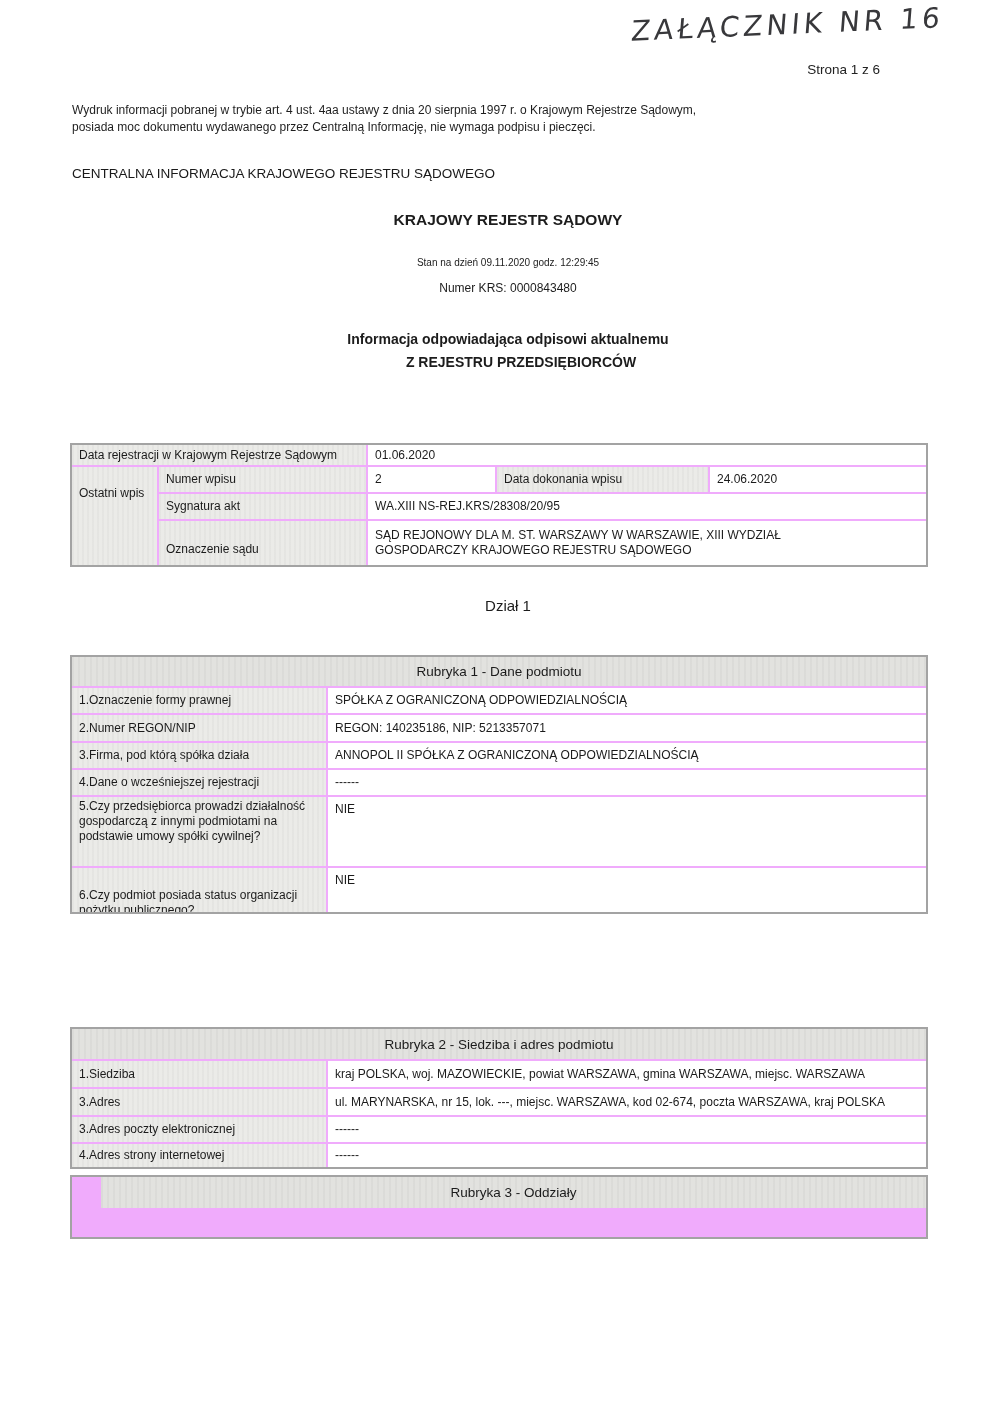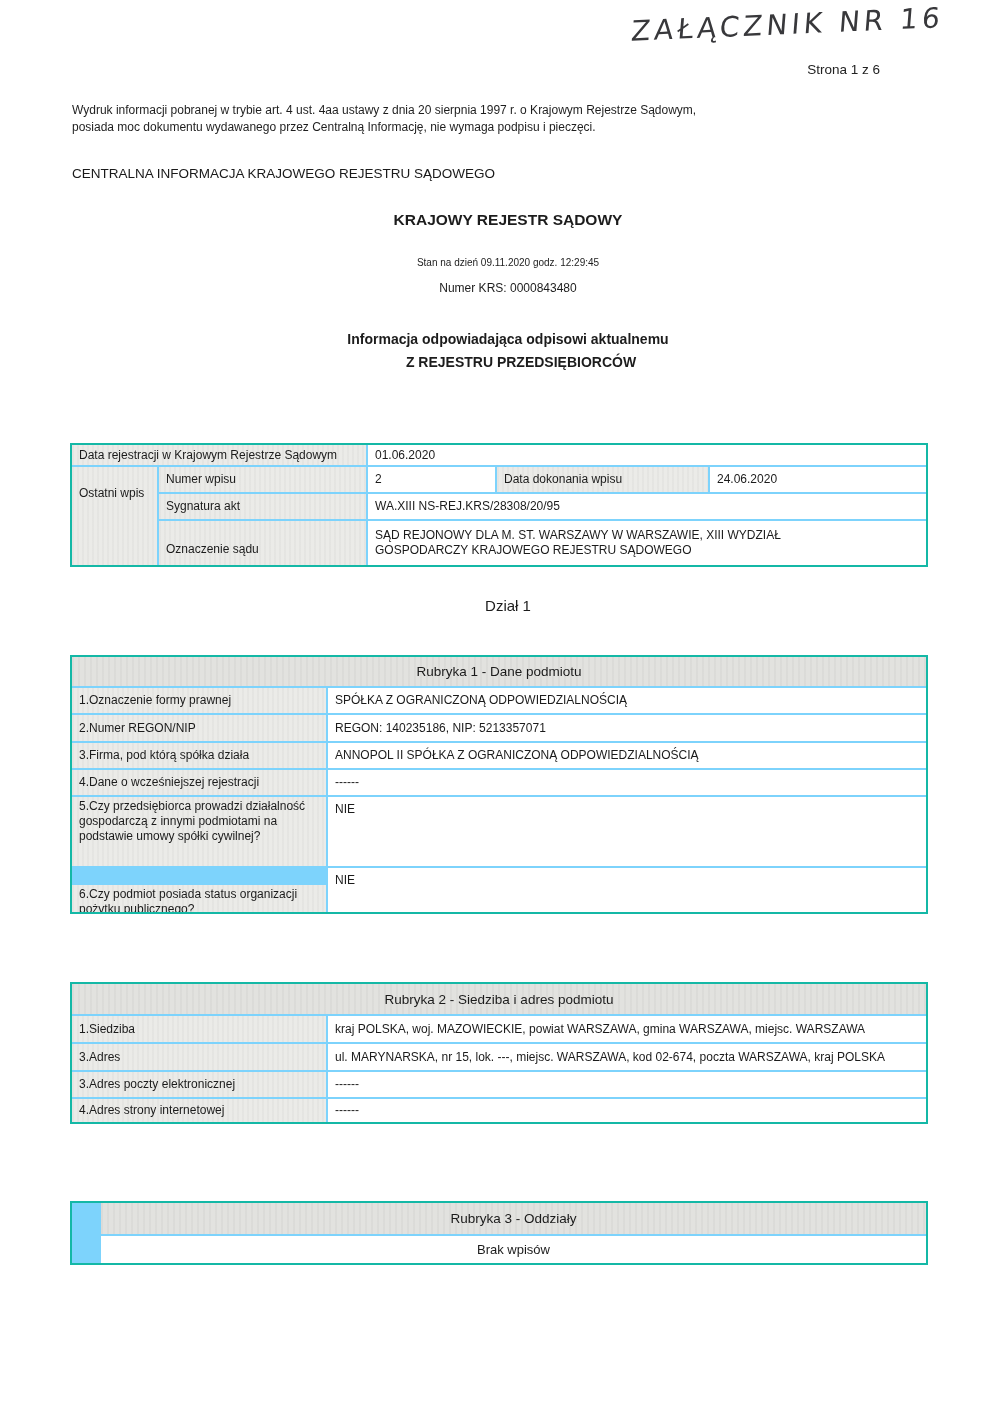--- a/index.html
+++ b/index.html
@@ -63,22 +63,22 @@
   .subtitle2   { top: 354px; font-size: 14px; font-weight: bold; padding-left: 26px; }
   .dzial       { top: 597px; font-size: 15px; }
 
   
   .tbl {
     position: absolute;
     left: 70px;
     width: 858px;
     display: grid;
     gap: 2px;
-    background: #7dd3fc;
-    border: 2px solid #14b8a6;
+    background: #f0abfc;
+    border: 2px solid #a3a3a3;
   }
   .cell {
     background: #ffffff;
     display: flex;
     align-items: center;
     padding: 2px 7px;
     font-size: 12px;
     line-height: 15px;
     color: #1b1b1b;
     overflow: hidden;
@@ -109,22 +109,22 @@
   .t1-datadok-l { grid-column: 4; grid-row: 2; }
   .t1-datadok-v { grid-column: 5; grid-row: 2; }
   .t1-syg-l     { grid-column: 2;     grid-row: 3; }
   .t1-syg-v     { grid-column: 3 / 6; grid-row: 3; }
   .t1-ozn-l     { grid-column: 2;     grid-row: 4; align-items: flex-start; padding-top: 21px; }
   .t1-ozn-v     { grid-column: 3 / 6; grid-row: 4; }
   .t1-ozn-v span { max-width: 470px; display: inline-block; }
 
   
   .rub1 { top: 655px;  grid-template-columns: 254px 1fr; grid-template-rows: 29px 25px 26px 25px 25px 69px 44px; }
-  .rub2 { top: 982px;  grid-template-columns: 254px 1fr; grid-template-rows: 30px 26px 26px 25px 23px; }
-  .rub3 { top: 1201px; grid-template-columns: 1fr;       grid-template-rows: 31px 27px; padding-left: 29px; }
+  .rub2 { top: 1027px;  grid-template-columns: 254px 1fr; grid-template-rows: 30px 26px 26px 25px 23px; }
+  .rub3 { top: 1175px; grid-template-columns: 1fr;       grid-template-rows: 31px 27px; padding-left: 29px; }
   .span2 { grid-column: 1 / 3; }
 </style>
 </head>
 <body>
 
 <div class="page">
 
   <div class="handwriting">ZAŁĄCZNIK NR 16</div>
 
   <div class="page-number">Strona 1 z 6</div>
@@ -165,34 +165,33 @@
     <div class="cell lbl">1.Oznaczenie formy prawnej</div>
     <div class="cell">SPÓŁKA Z OGRANICZONĄ ODPOWIEDZIALNOŚCIĄ</div>
     <div class="cell lbl">2.Numer REGON/NIP</div>
     <div class="cell">REGON: 140235186, NIP: 5213357071</div>
     <div class="cell lbl">3.Firma, pod którą spółka działa</div>
     <div class="cell">ANNOPOL II SPÓŁKA Z OGRANICZONĄ ODPOWIEDZIALNOŚCIĄ</div>
     <div class="cell lbl">4.Dane o wcześniejszej rejestracji</div>
     <div class="cell">------</div>
     <div class="cell lbl" style="align-items:flex-start;">5.Czy przedsiębiorca prowadzi działalność gospodarczą z innymi podmiotami na podstawie umowy spółki cywilnej?</div>
     <div class="cell" style="align-items:flex-start;padding-top:5px;">NIE</div>
-    <div class="cell lbl" style="align-items:flex-start;padding-top:2px;margin-top:17px;">6.Czy podmiot posiada status organizacji pożytku publicznego?</div>
+    <div class="cell lbl" style="align-items:flex-start;padding-top:20px;">6.Czy podmiot posiada status organizacji pożytku publicznego?</div>
     <div class="cell" style="align-items:flex-start;padding-top:5px;">NIE</div>
   </div>
 
   <div class="tbl rub2">
     <div class="cell hdr span2">Rubryka 2 - Siedziba i adres podmiotu</div>
     <div class="cell lbl">1.Siedziba</div>
     <div class="cell">kraj POLSKA, woj. MAZOWIECKIE, powiat WARSZAWA, gmina WARSZAWA, miejsc. WARSZAWA</div>
     <div class="cell lbl">3.Adres</div>
     <div class="cell">ul.  MARYNARSKA, nr 15, lok. ---, miejsc. WARSZAWA, kod 02-674, poczta WARSZAWA, kraj POLSKA</div>
     <div class="cell lbl">3.Adres poczty elektronicznej</div>
     <div class="cell">------</div>
     <div class="cell lbl">4.Adres strony internetowej</div>
     <div class="cell">------</div>
   </div>
 
   <div class="tbl rub3">
     <div class="cell hdr">Rubryka 3 - Oddziały</div>
-    <div class="cell center-cell">Brak wpisów</div>
   </div>
 
 </div>
 
 </body></html>

